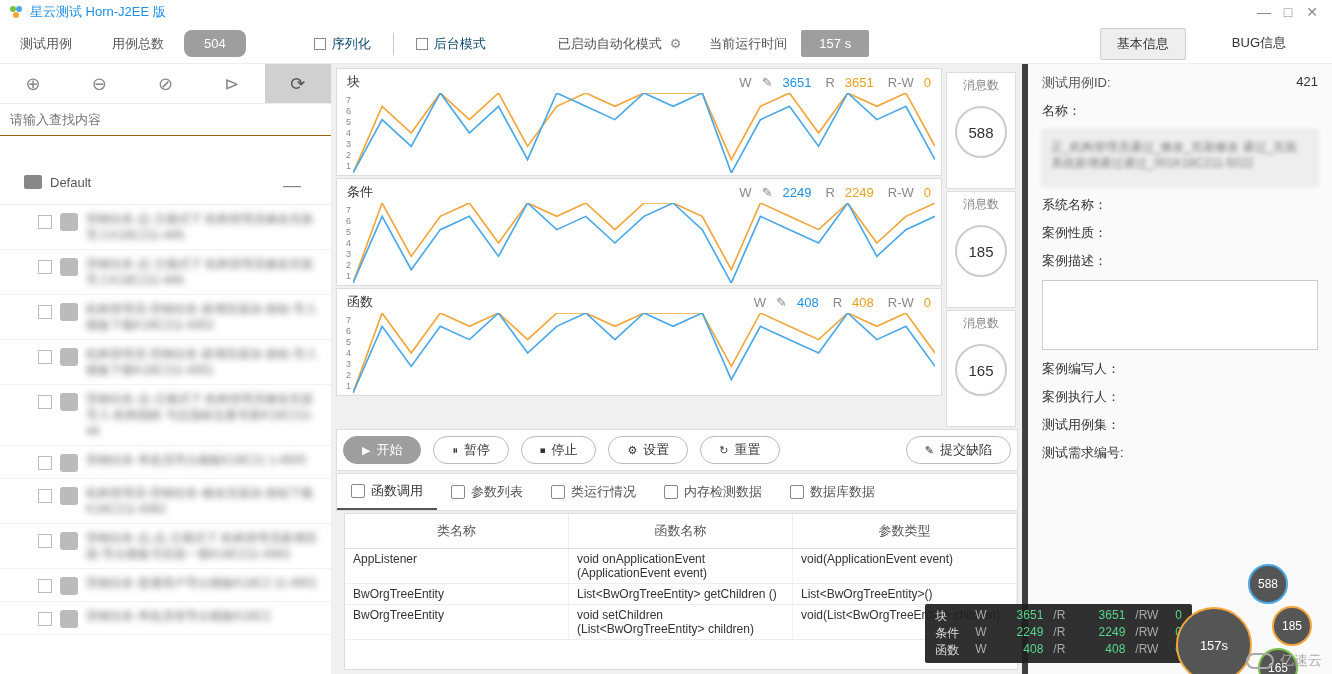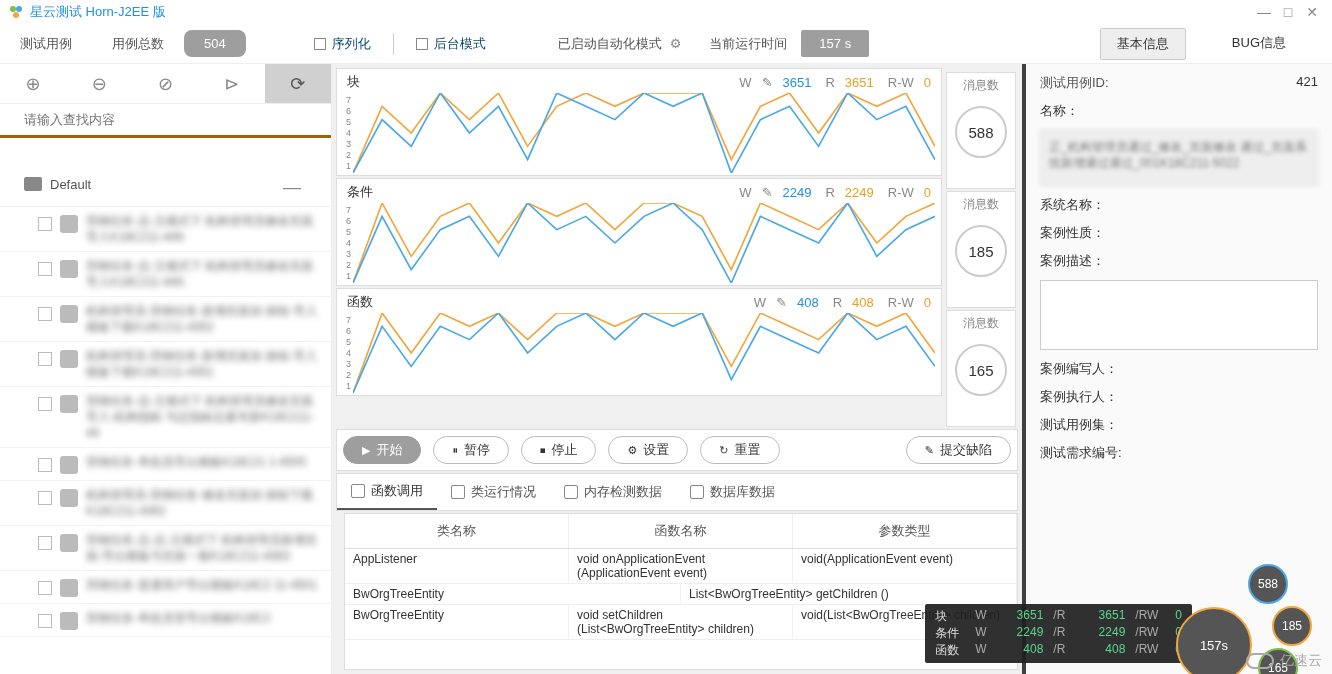--- a/index.html
+++ b/index.html
@@ -23,21 +23,21 @@
 .topbar .rightbtns { margin-left:auto; display:flex; gap:30px; margin-right:30px;}
 .topbar .tabbtn { background:#eee; border:1px solid #ccc; padding:6px 16px; border-radius:2px; cursor:pointer;}
 .topbar .tabbtn.plain { background:#fff; border:none;}
 
 .container { display:flex; height:610px; }
 
 .left { width: 332px; background:#fff; border-right:1px solid #eee; display:flex; flex-direction:column;}
 .iconrow { display:flex; height:40px; border-bottom:1px solid #eee;}
 .iconrow .ibtn { flex:1; display:flex; align-items:center; justify-content:center; color:#888; cursor:pointer; font-size:18px;}
 .iconrow .ibtn.active { background:#d0d0d0; color:#555;}
-.searchbox { border-bottom:3px solid #a16207; padding:4px 20px;}
+.searchbox { border-bottom:1px solid #a16207; padding:4px 6px;}
 .searchbox input { width:100%; border:none; outline:none; font-size:13px; padding:4px; }
 .cat { display:flex; align-items:flex-start; padding:8px 24px; border-bottom:1px solid #eee; color:#555;margin-top:31px;}
 .cat .caticon { width:18px; height:14px; background:#888; border-radius:2px; margin-right:8px;}
 .cat .catname { flex:1;}
 .cat .catminus { color:#888; font-size:18px; padding-right:6px;}
 .list { flex:1; overflow:hidden;}
 .listrow { display:flex; align-items:flex-start; padding:6px 8px; border-bottom:1px solid #f2f2f2;}
 .listrow .cb { width:14px; height:14px; border:1px solid #bbb; margin:4px 8px 0 30px;}
 .listrow .ticon { width:18px; height:18px; background:#bbb; border-radius:3px; margin:2px 8px 0 0;}
 .listrow .txt { flex:1; filter: blur(3px); color:#666; font-size:12px; line-height:16px;}
@@ -71,21 +71,21 @@
 .tabitem { padding:8px 14px; display:flex; align-items:center; gap:6px; color:#555; cursor:pointer; font-size:13px;}
 .tabitem.active { color:#333; border-bottom:2px solid #555;}
 .tabicon { width:14px; height:14px; border:1px solid #888; border-radius:2px; display:inline-block;}
 
 .table { background:#fff; border:1px solid #ddd; flex:1; overflow:hidden;margin-left:8px;}
 .thead { display:flex; border-bottom:1px solid #ddd;}
 .thead .th { flex:1; text-align:center; padding:8px 4px; font-size:13px; color:#555; border-right:1px solid #eee;}
 .trow { display:flex; border-bottom:1px solid #eee; font-size:12px;}
 .trow .td { flex:1; padding:3px 8px; border-right:1px solid #f2f2f2;}
 
-.right { width:310px; background:#fafafa; border-left:4px solid #404040; padding:10px 14px; display:flex; flex-direction:column; gap:10px; font-size:13px;}
+.right { width:310px; background:#fafafa; border-left:6px solid #404040; padding:10px 14px; display:flex; flex-direction:column; gap:10px; font-size:13px;}
 .field { display:flex; }
 .field .fl { color:#555; width:90px;}
 .field .fv { flex:1; text-align:right; color:#333;}
 .namebox { background:#eee; border:1px solid #ddd; padding:8px; filter:blur(2px); color:#777; font-size:12px; line-height:16px; height:56px;}
 .descbox { background:#fff; border:1px solid #ccc; height:70px;}
 
 .overlay { position:absolute; right:20px; bottom:76px; width:430px; }
 .ovtable { position:absolute; right:120px; top:6px; background:rgba(30,30,30,0.92); color:#ccc; font-size:12px; padding:4px 10px; border-radius:2px;}
 .ovtable .orow { display:flex; gap:10px;}
 .ovtable .orow span { display:inline-block;}
@@ -371,20 +371,24 @@
         </div>
     </div>
 
     <div class="tabs" id="tabs">
         <div class="tabitem active">
           <span class="tabicon"></span>
           <span>函数调用</span>
         </div>
         <div class="tabitem">
           <span class="tabicon"></span>
+          <span>参数列表</span>
+        </div>
+        <div class="tabitem">
+          <span class="tabicon"></span>
           <span>类运行情况</span>
         </div>
         <div class="tabitem">
           <span class="tabicon"></span>
           <span>内存检测数据</span>
         </div>
         <div class="tabitem">
           <span class="tabicon"></span>
           <span>数据库数据</span>
         </div>
@@ -398,20 +402,21 @@
         </div>
       <div id="tbody">
           <div class="trow">
             <div class="td">AppListener</div>
             <div class="td">void onApplicationEvent (ApplicationEvent event)</div>
             <div class="td">void(ApplicationEvent event)</div>
           </div>
           <div class="trow">
             <div class="td">BwOrgTreeEntity</div>
             <div class="td">List&lt;BwOrgTreeEntity&gt; getChildren ()</div>
+            <div class="td">List&lt;BwOrgTreeEntity&gt;()</div>
           </div>
           <div class="trow">
             <div class="td">BwOrgTreeEntity</div>
             <div class="td">void setChildren (List&lt;BwOrgTreeEntity&gt; children)</div>
             <div class="td">void(List&lt;BwOrgTreeEntity&gt; children)</div>
           </div>
         </div>
     </div>
   </div>
 

